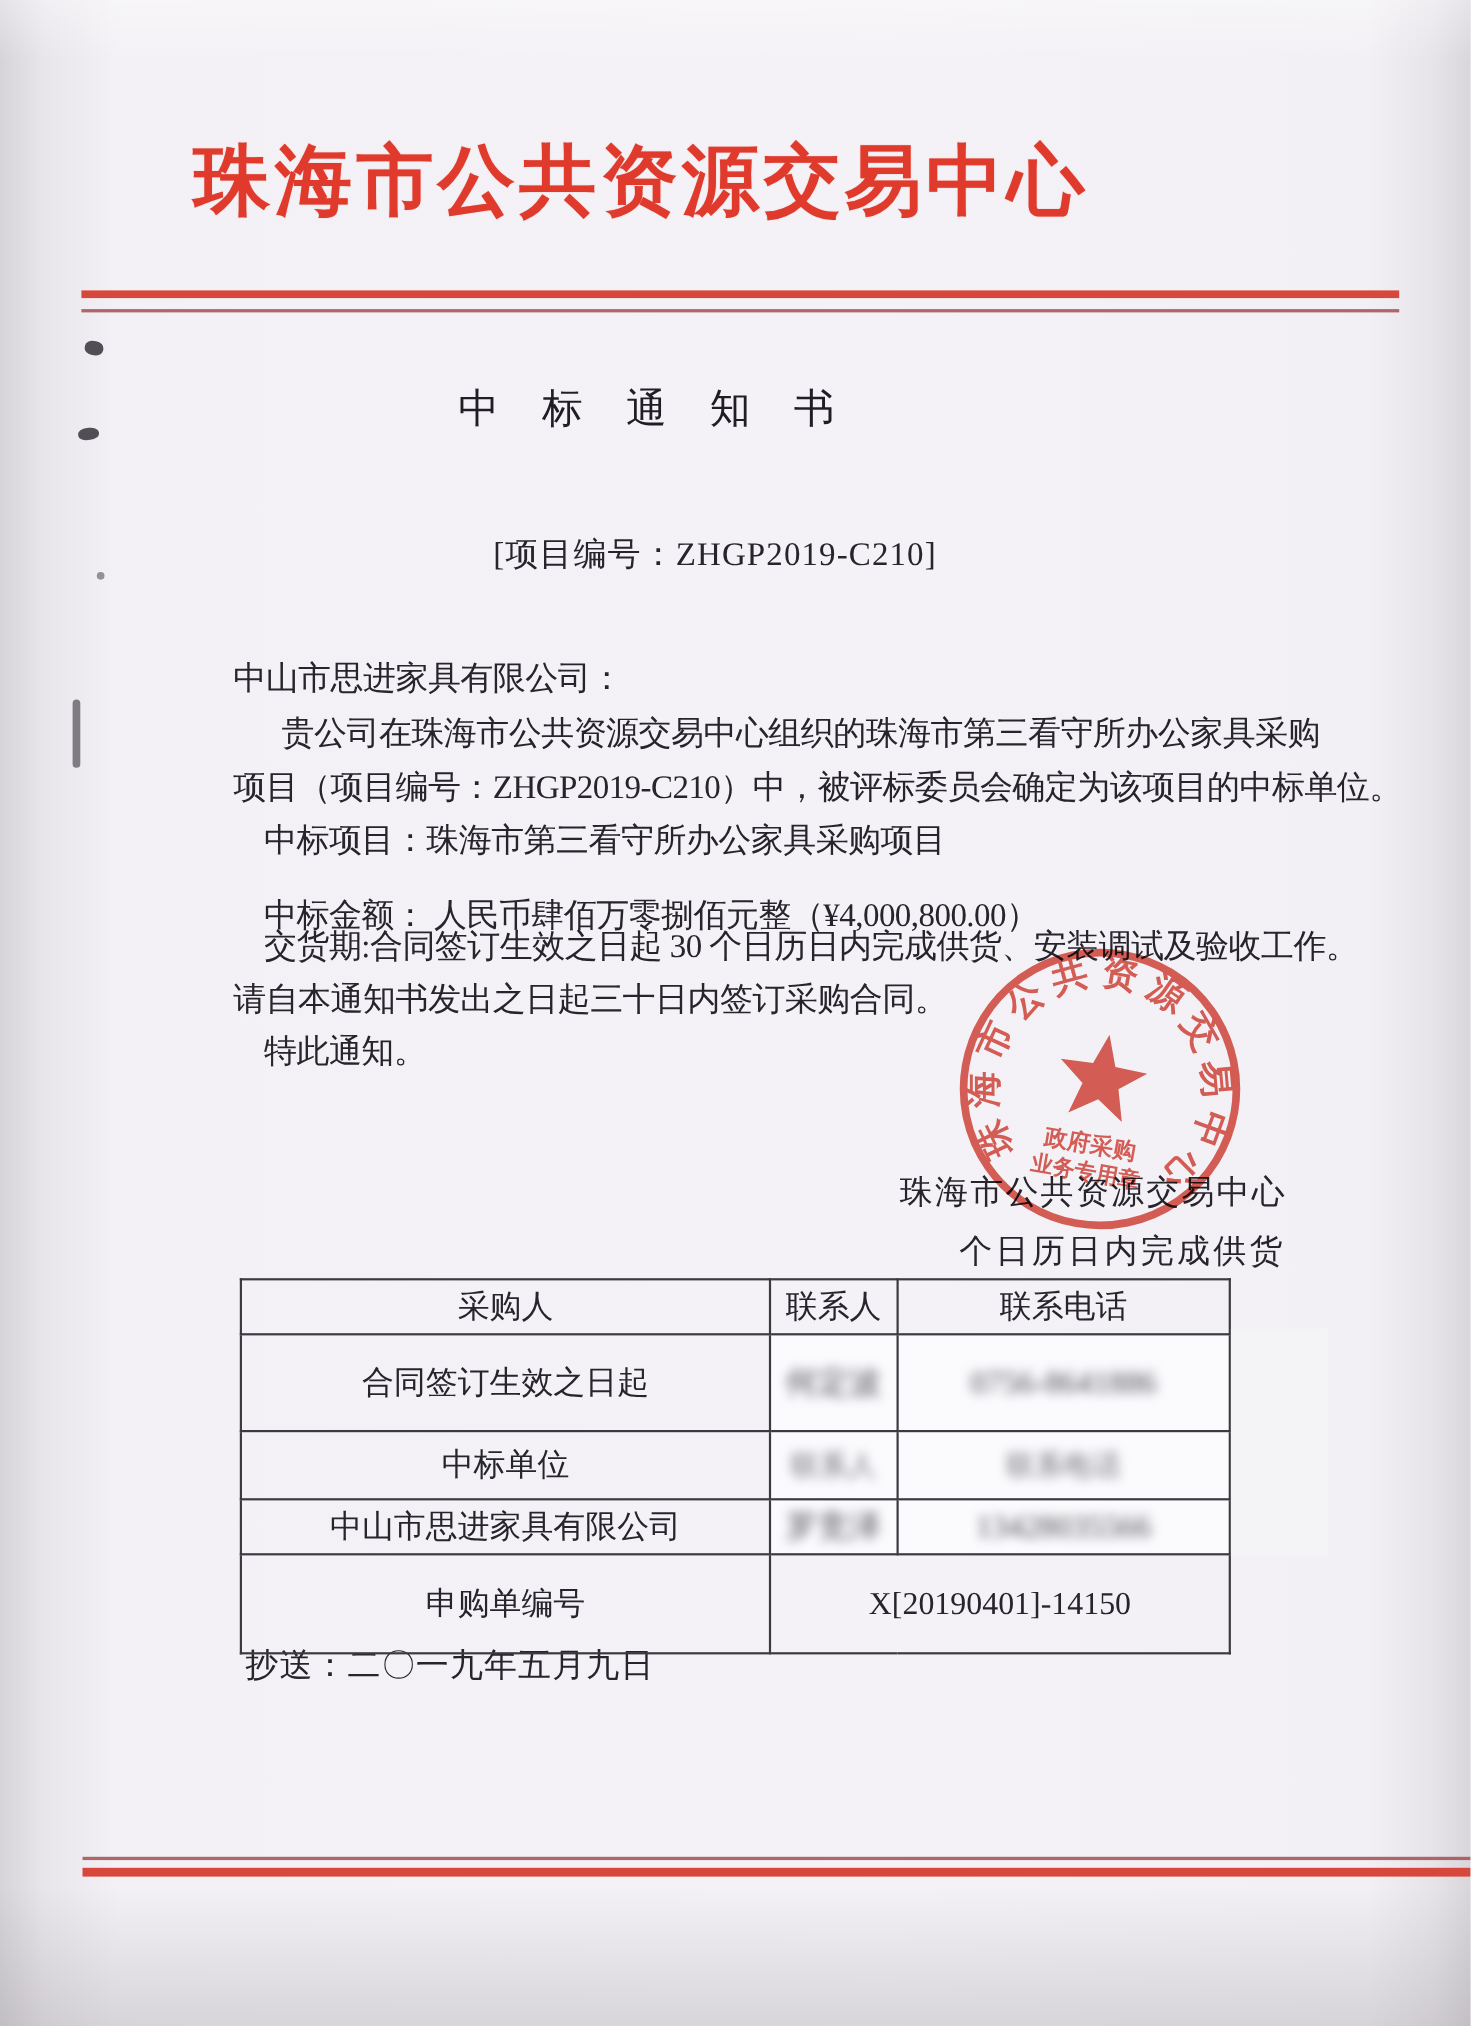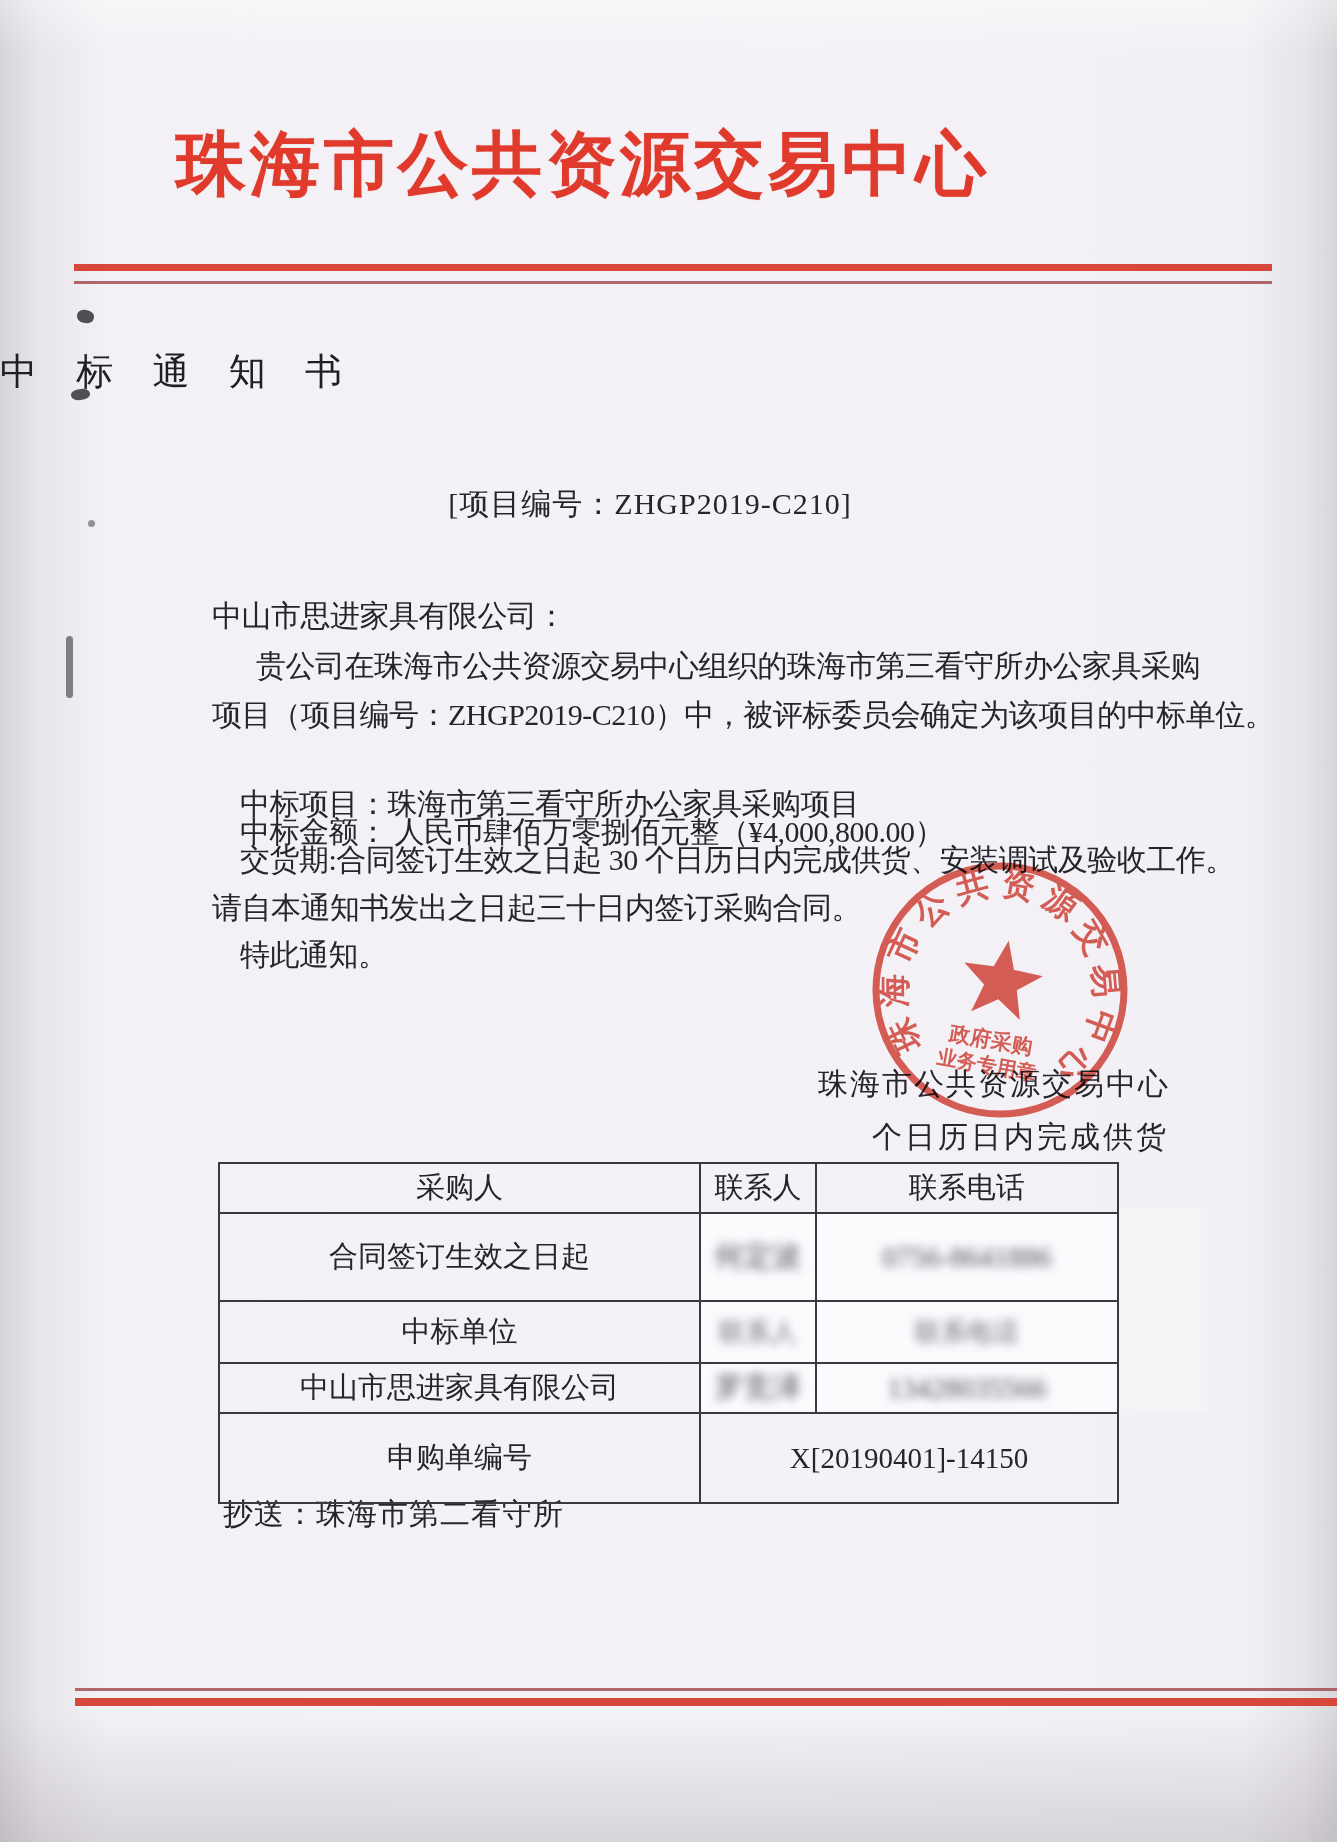--- a/index.html
+++ b/index.html
@@ -22,33 +22,33 @@
     font-size:70px;font-weight:700;letter-spacing:4px;
     color:#df3a2c;
     text-shadow:0 0 1px rgba(223,58,44,.5);
     white-space:nowrap;
   }
   .rule{left:74px;width:1198px;}
   .rule-thick{top:264px;height:7px;background:#d8473c;}
   .rule-thin{top:281px;height:3px;background:#a14f52;opacity:.85;}
 
   .doc-title{
-    top:347px;left:0;width:1190px;
+    top:347px;left:0;width:1190px;text-align:center;
     font-size:37px;letter-spacing:15px;color:#1f1e24;white-space:nowrap;
   }
   .project-no{
     top:484px;left:0;width:1300px;text-align:center;
     font-size:30px;color:#26252c;white-space:nowrap;letter-spacing:1px;
   }
 
   .bodyline{font-size:30px;letter-spacing:-0.5px;white-space:nowrap;color:#26252c;}
   .l-salutation{top:596px;left:212px;}
   .l-p1a{top:646px;left:256px;}
   .l-p1b{top:695px;left:212px;}
-  .l-project{top:744px;left:240px;margin-top:40px;}
+  .l-project{top:744px;left:240px;}
   .l-amount{top:792px;left:240px;margin-top:20px;}
   .l-delivery{top:840px;left:240px;}
   .l-sign{top:888px;left:212px;}
   .l-close{top:935px;left:240px;}
 
   .signature{top:1064px;left:818px;font-size:30px;letter-spacing:2px;white-space:nowrap;color:#26252c;}
   .sign-date{top:1117px;left:872px;font-size:30px;letter-spacing:3px;white-space:nowrap;color:#26252c;}
 
   .stamp{
     top:846px;left:856px;width:288px;height:288px;
@@ -151,21 +151,21 @@
       <td class="redacted"><span class="blurred">13428035566</span></td>
     </tr>
     <tr class="rh5">
       <td>申购单编号</td>
       <td colspan="2">X[20190401]-14150</td>
     </tr>
   </tbody>
     </table>
   <div class="abs blur-patch"></div>
 
-  <div class="abs cc-line">抄送：珠海市第二看守所</div>
+  <div class="abs cc-line">抄送：二〇一九年五月九日</div>
 
   <div class="abs rule-b rule-b-thin"></div>
   <div class="abs rule-b rule-b-thick"></div>
 
   <div class="abs artifact a1"></div>
   <div class="abs artifact a2"></div>
   <div class="abs artifact a3"></div>
   <div class="abs artifact a4"></div>
 
 </div>

